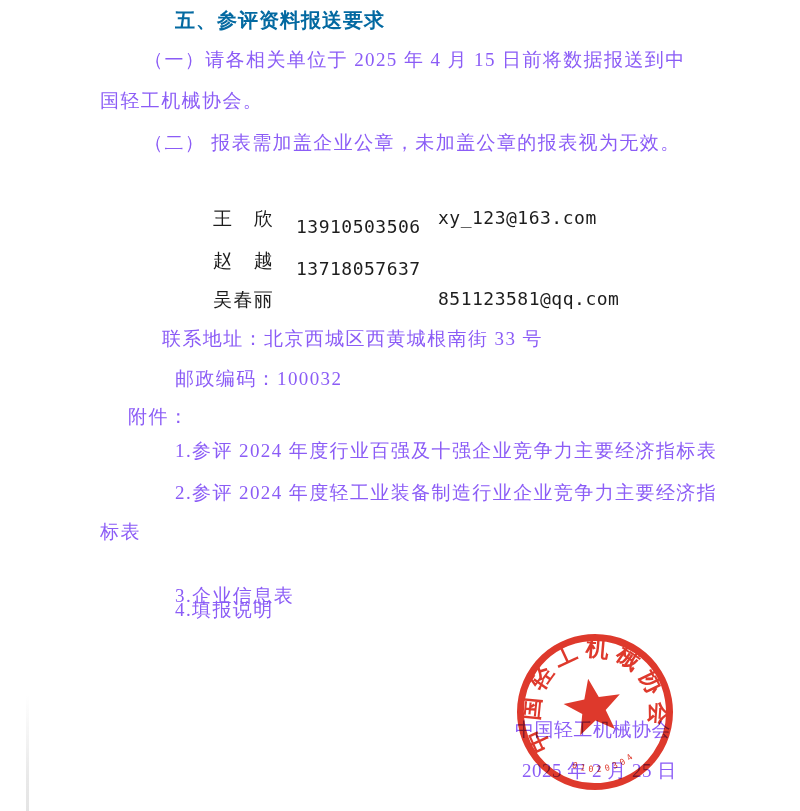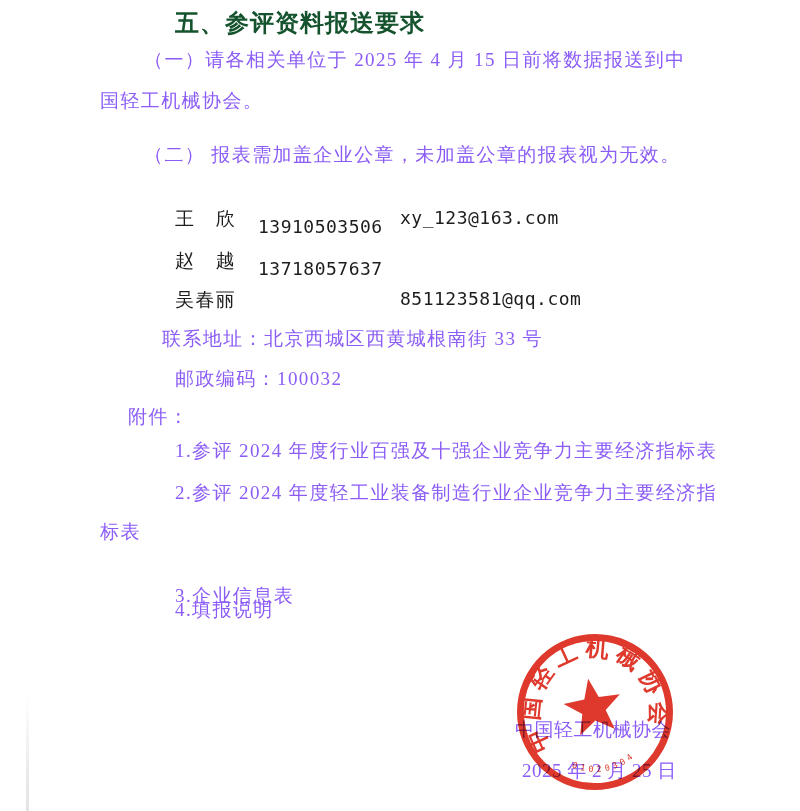--- a/index.html
+++ b/index.html
@@ -16,30 +16,30 @@
     white-space:pre;
     color:#8b5cf6;
     font-size:19px;
     line-height:1.15;
     letter-spacing:1.4px;
     font-family:"Liberation Serif", serif;
   }
   .heading{
     font-family:"Liberation Sans", sans-serif;
     font-weight:700;
-    font-size:24px;
+    font-size:20px;
     letter-spacing:1px;
-    color:#14532d;
+    color:#0369a1;
   }
   .mono{
     font-family:"DejaVu Sans Mono", monospace;
     font-size:18px;
     letter-spacing:0.5px;
   }
-  .contact-row{position:absolute;height:24px;width:560px;}
+  .contact-row{position:absolute;height:24px;width:560px;margin-left:38px;}
   .contact-row .name{position:absolute;left:0;top:0;}
   .contact-row .phone{position:absolute;left:83px;top:10px;}
   .contact-row .email{position:absolute;left:225px;top:1px;}
   .contact-row span{white-space:pre;color:#1d1d1d;font-size:19px;letter-spacing:1.4px;}
   .contact-row span.mono{font-size:18px;letter-spacing:0.5px;font-family:"DejaVu Sans Mono", monospace;}
 
   
   .seal{
     position:absolute;
     left:513px; top:630px;
@@ -73,21 +73,21 @@
 <body>
 
 <div class="page">
 
   <div class="line heading" style="left:175px;top:9px;">五、参评资料报送要求</div>
 
   <div class="line" style="left:144px;top:49px;">（一）请各相关单位于 2025 年 4 月 15 日前将数据报送到中</div>
 
   <div class="line" style="left:100px;top:90px;">国轻工机械协会。</div>
 
-  <div class="line" style="left:144px;top:132px;margin-top:12px;">（二） 报表需加盖企业公章，未加盖公章的报表视为无效。</div>
+  <div class="line" style="left:144px;top:132px;">（二） 报表需加盖企业公章，未加盖公章的报表视为无效。</div>
 
 
   <div class="contact-row" style="left:175px;top:206px;">
     <span class="name">王　欣</span>
     <span class="phone mono">13910503506</span>
     <span class="email mono">xy_123@163.com</span>
   </div>
 
   <div class="contact-row" style="left:175px;top:248px;">
     <span class="name">赵　越</span>

